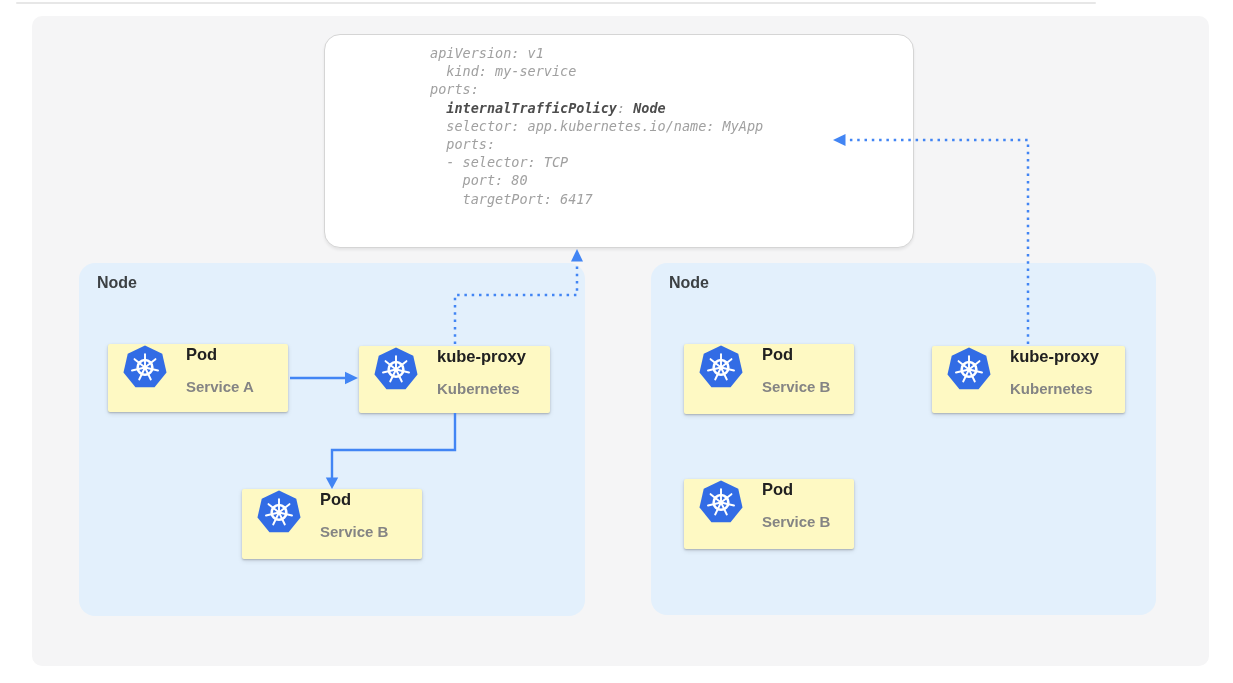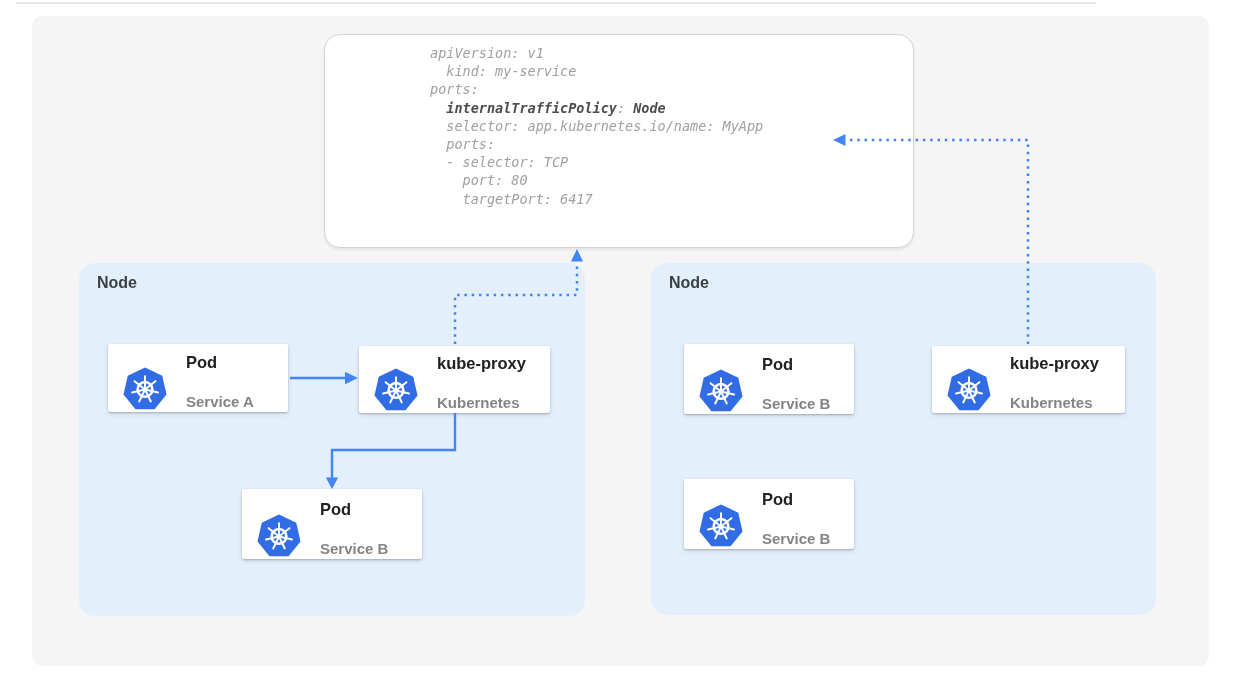--- a/index.html
+++ b/index.html
@@ -39,29 +39,29 @@
     position:absolute;background:#e3f0fc;border-radius:16px;font-weight:bold;
   }
   .node-left{left:79px;top:263px;width:506px;height:353px;}
   .node-right{left:651px;top:263px;width:505px;height:352px;}
   .node-label{
     position:absolute;left:18px;top:11px;
     font-size:16px;color:#3c4043;
   }
   
   .card{
-    position:absolute;background:#ffffff;border-radius:2px;
+    position:absolute;background:#fef9c3;border-radius:2px;
     box-shadow:0 1px 2px rgba(0,0,0,.22), 0 2px 5px rgba(0,0,0,.10);
-    display:flex;align-items:flex-end;box-sizing:border-box;
+    display:flex;align-items:flex-start;box-sizing:border-box;
     padding-left:14px;
   }
   .card .k8s-icon{width:46px;height:46px;flex:0 0 46px;}
   .card .card-text{margin-left:18px;}
   .card-title{font-size:16.5px;color:#212121;line-height:21px;}
-  .card-subtitle{font-size:15px;color:#848484;line-height:20px;margin-top:19px;}
+  .card-subtitle{font-size:15px;color:#848484;line-height:20px;margin-top:12px;}
   
   .pos-l-pod-a     {left:29px; top:81px; width:180px;height:68px;}
   .pos-l-kubeproxy {left:280px;top:83px; width:191px;height:67px;}
   .pos-l-pod-b     {left:163px;top:226px;width:180px;height:70px;}
   .pos-r-pod-b1    {left:33px; top:81px; width:170px;height:70px;}
   .pos-r-kubeproxy {left:281px;top:83px; width:193px;height:67px;}
   .pos-r-pod-b2    {left:33px; top:216px;width:170px;height:70px;}
   
   .overlay{
     position:absolute;left:0;top:0;width:1233px;height:683px;

